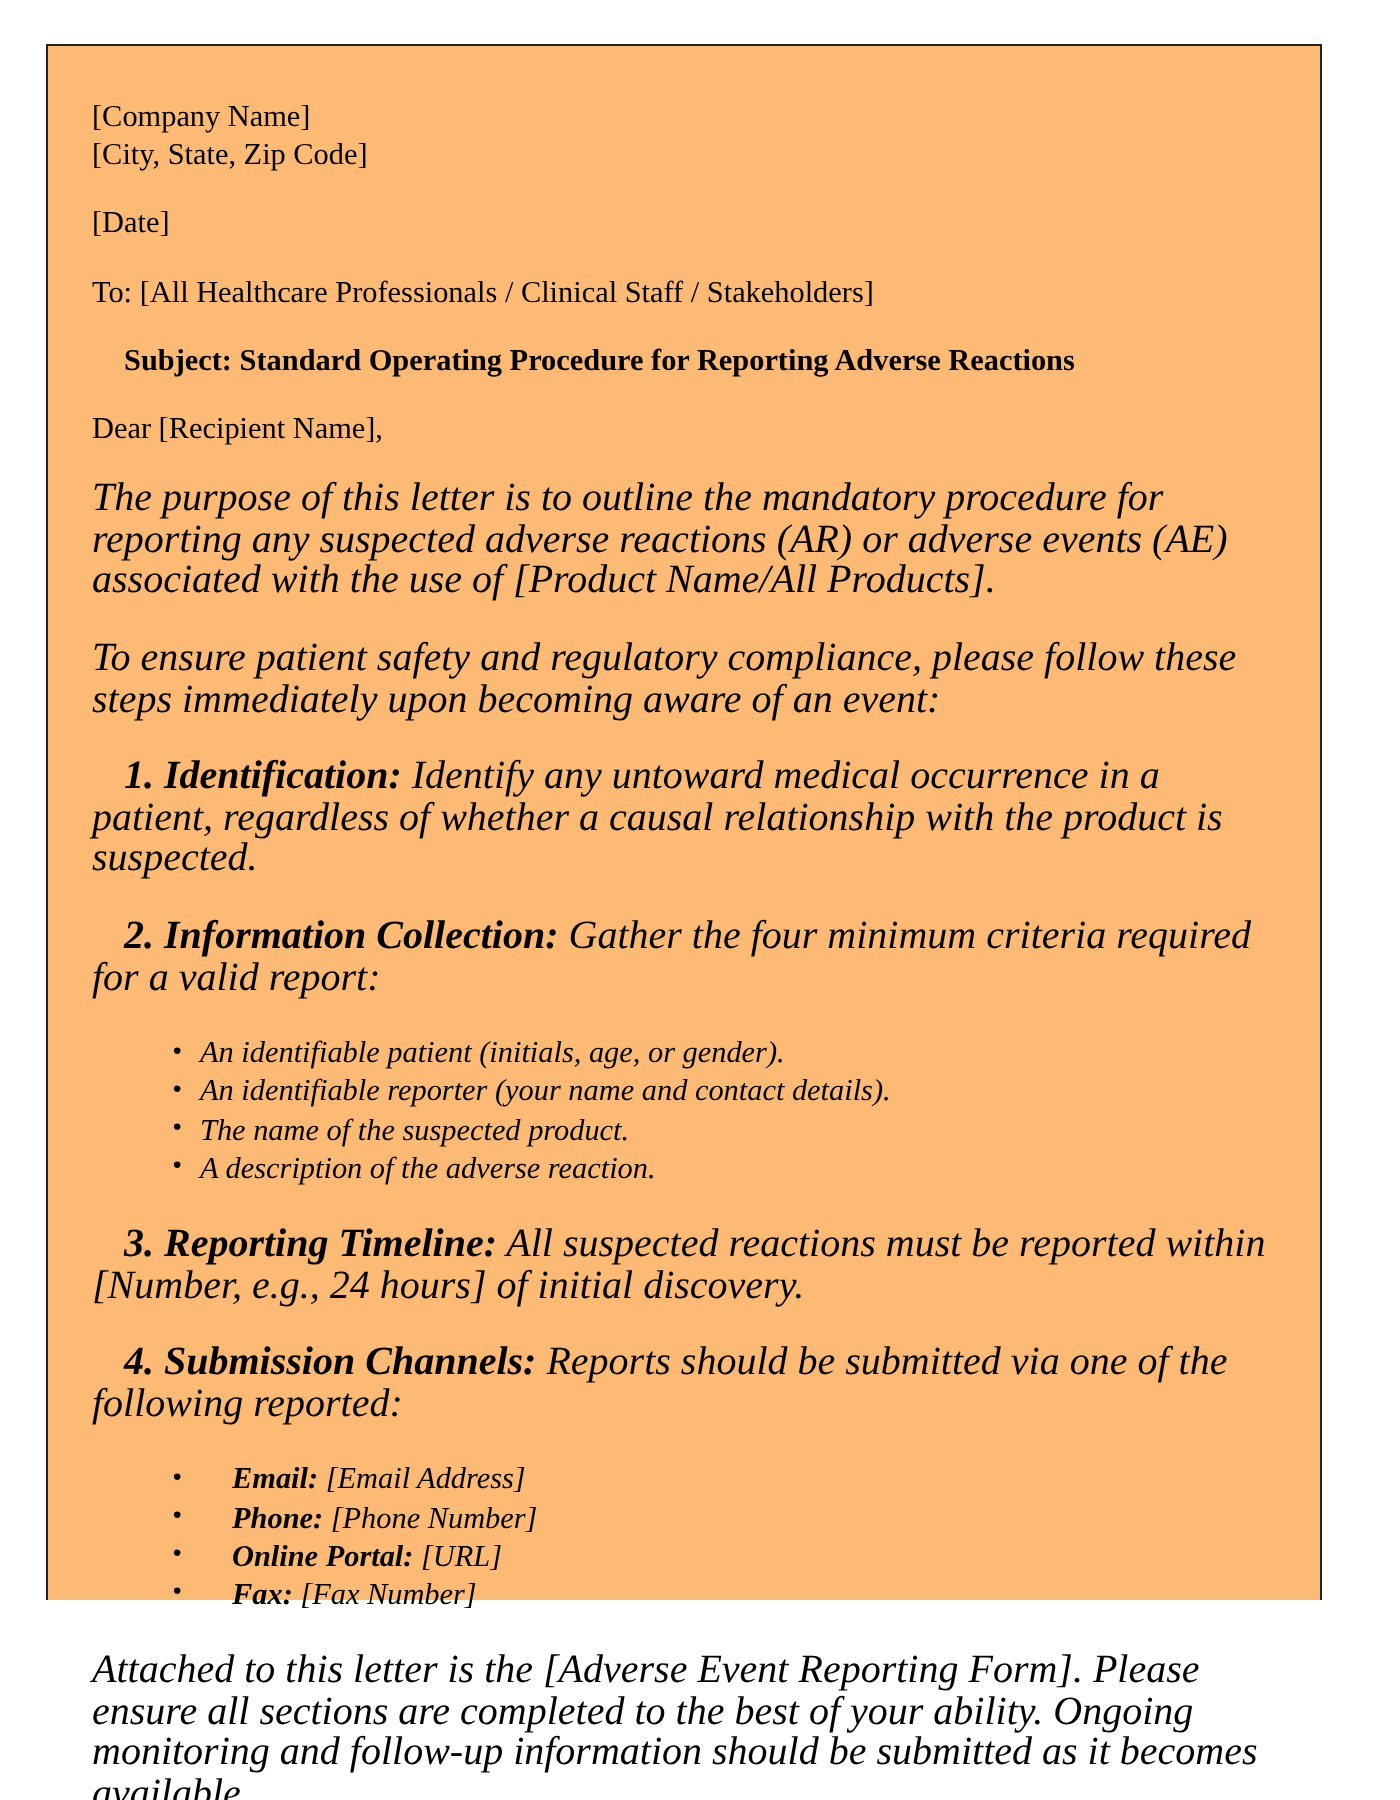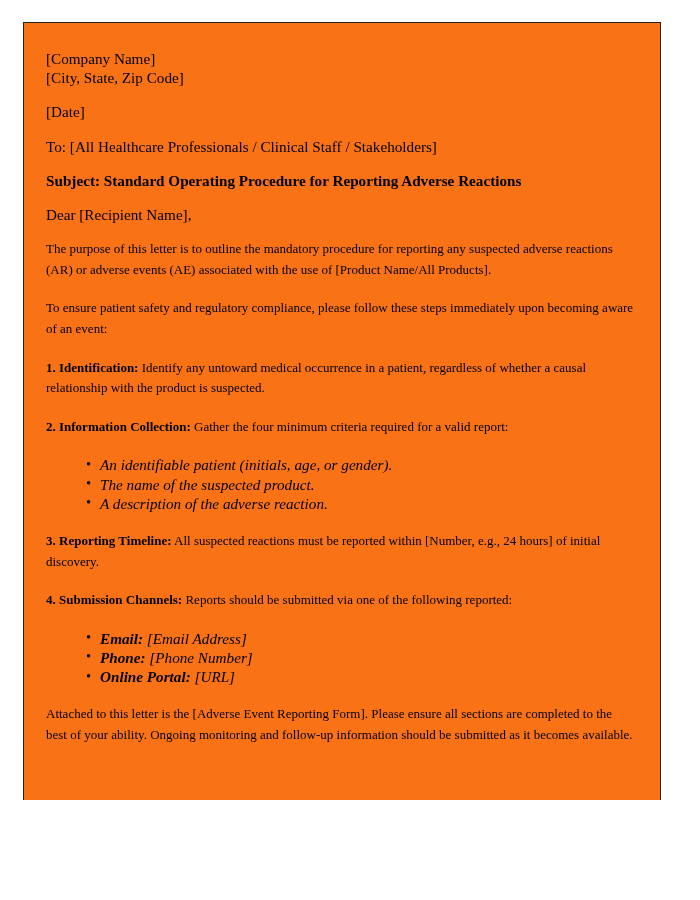--- a/index.html
+++ b/index.html
@@ -17,47 +17,48 @@
 
   #page {
     position: absolute;
     left: 23px;
     top: 22px;
     width: 638px;
     height: 778px;
     border: 1.4px solid #222222;
     border-bottom: none;
     box-sizing: border-box;
-    background: #f97316;
+    background: #fdba74;
   }
 
   #content {
     position: absolute;
     left: 22px;
     top: 26px;
     width: 588px;
   }
 
   .line {
     font-size: 15.2px;
     line-height: 19.2px;
     white-space: nowrap;
   }
 
   .para {
-    font-size: 13px;
+    font-size: 20px;
     line-height: 20.6px;
     margin: 0;
     text-align: left;
+    font-style: italic;
   }
 
   .gap-sm { height: 15px; }
   .gap-md { height: 18px; }
 
-  .bold { font-weight: bold; }
+  .bold { font-weight: bold; margin-left: 16px; }
 
   ul.bullets {
     margin: 0;
     padding: 0 0 0 40px;
     list-style: none;
     font-style: italic;
   }
   ul.bullets li {
     font-size: 15.2px;
     line-height: 19.2px;
@@ -113,38 +114,40 @@
     <p class="para"><span class="bold">1. Identification:</span> <span>Identify any untoward medical occurrence in a patient, regardless of whether a causal relationship with the product is suspected.</span></p>
 
     <div class="gap-md"></div>
 
     <p class="para"><span class="bold">2. Information Collection:</span> <span>Gather the four minimum criteria required for a valid report:</span></p>
 
     <div class="gap-md"></div>
 
     <ul class="bullets">
       <li>An identifiable patient (initials, age, or gender).</li>
+      <li>An identifiable reporter (your name and contact details).</li>
       <li>The name of the suspected product.</li>
       <li>A description of the adverse reaction.</li>
     </ul>
 
     <div class="gap-md"></div>
 
     <p class="para"><span class="bold">3. Reporting Timeline:</span> <span>All suspected reactions must be reported within [Number, e.g., 24 hours] of initial discovery.</span></p>
 
     <div class="gap-md"></div>
 
     <p class="para"><span class="bold">4. Submission Channels:</span> <span>Reports should be submitted via one of the following reported:</span></p>
 
     <div class="gap-md"></div>
 
     <ul class="bullets">
       <li><span class="bold">Email:</span> <span>[Email Address]</span></li>
       <li><span class="bold">Phone:</span> <span>[Phone Number]</span></li>
       <li><span class="bold">Online Portal:</span> <span>[URL]</span></li>
+      <li><span class="bold">Fax:</span> <span>[Fax Number]</span></li>
     </ul>
 
     <div class="gap-md"></div>
 
     <p class="para">Attached to this letter is the [Adverse Event Reporting Form]. Please ensure all sections are completed to the best of your ability. Ongoing monitoring and follow-up information should be submitted as it becomes available.</p>
 
   </div>
 </div>
 
 </body></html>

